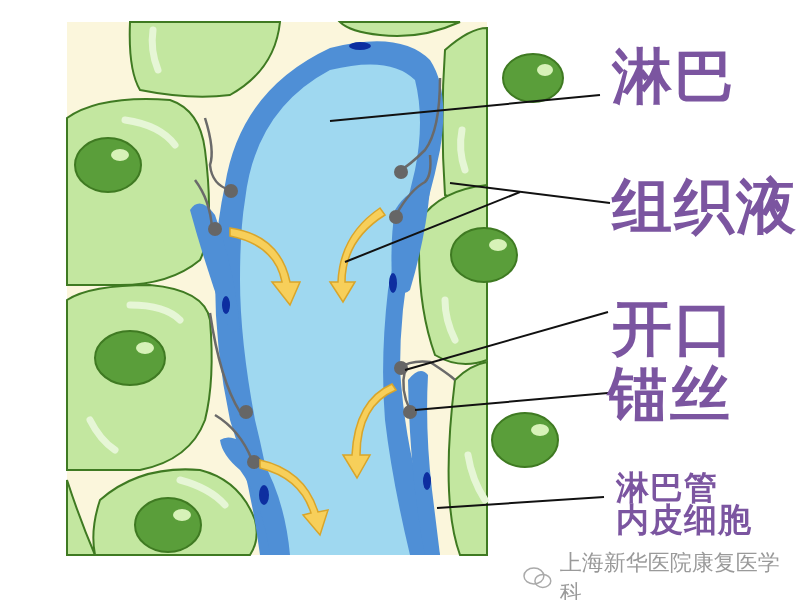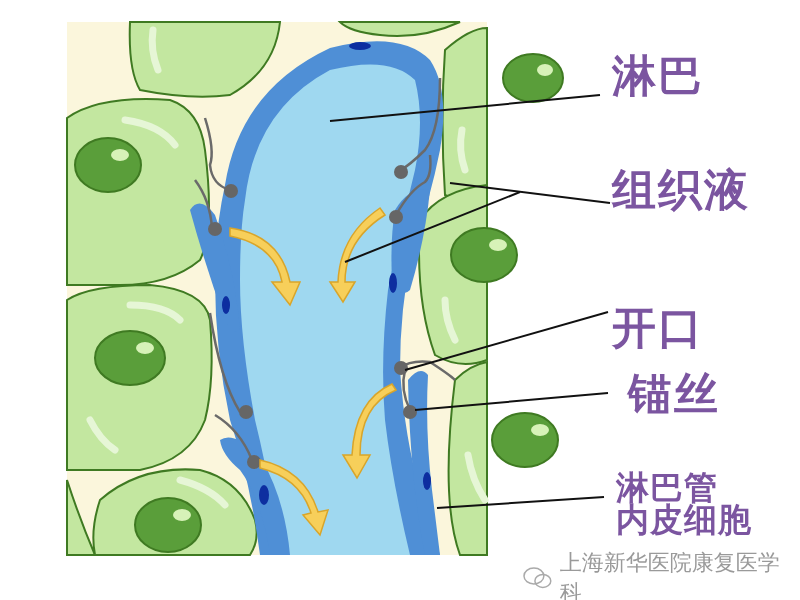--- a/index.html
+++ b/index.html
@@ -1,19 +1,19 @@
 <!DOCTYPE html>
 <html><head>
 <meta charset="utf-8">
 <style>
   html, body { margin: 0; padding: 0; background: #ffffff; }
   body { width: 800px; height: 600px; position: relative; overflow: hidden; font-family: "DejaVu Sans", sans-serif; }
   #diagram { position: absolute; left: 0; top: 0; width: 800px; height: 600px; }
   .label { position: absolute; color: #7b55a0; font-weight: bold; font-family: "DejaVu Sans", sans-serif; white-space: nowrap; letter-spacing: 2px; }
-  .label.big { font-size: 44px; line-height: 48px; }
+  .label.big { font-size: 60px; line-height: 48px; }
   .label.small { font-size: 33px; line-height: 40px; letter-spacing: 1px; }
   .watermark { position: absolute; left: 522px; top: 548px; display: flex; align-items: center; gap: 6px; color: #9a9a9a; font-size: 22px; font-family: "DejaVu Sans", sans-serif; }
   .watermark svg { width: 32px; height: 24px; }
 </style>
 </head>
 <body>
 
 <svg id="diagram" viewBox="0 0 800 600" xmlns="http://www.w3.org/2000/svg">
 
   <rect x="67" y="22" width="420" height="533" fill="#fbf6dc"></rect>
@@ -106,23 +106,23 @@
     <line x1="330" y1="121" x2="600" y2="95"></line>
     <line x1="450" y1="183" x2="610" y2="203"></line>
     <line x1="520" y1="192" x2="345" y2="262"></line>
     <line x1="405" y1="370" x2="608" y2="312"></line>
     <line x1="415" y1="410" x2="608" y2="393"></line>
     <line x1="437" y1="508" x2="604" y2="497"></line>
   </g>
 </svg>
 
 <div class="label big" style="left:612px; top:52px;">淋巴</div>
-<div class="label big" style="left:612px; top:166px;">组织液</div>
+<div class="label big" style="left:612px; top:182px;">组织液</div>
 <div class="label big" style="left:612px; top:304px;">开口</div>
-<div class="label big" style="left:628px; top:370px;">锚丝</div>
+<div class="label big" style="left:608px; top:370px;">锚丝</div>
 <div class="label small" style="left:616px; top:468px;">淋巴管</div>
 <div class="label small" style="left:616px; top:500px;">内皮细胞</div>
 
 <div class="watermark">
   <svg viewBox="0 0 32 24">
     <ellipse cx="12" cy="10" rx="10" ry="8" fill="none" stroke="#aaaaaa" stroke-width="1.5"></ellipse>
     <ellipse cx="21" cy="15" rx="8" ry="6.5" fill="none" stroke="#aaaaaa" stroke-width="1.5"></ellipse>
   </svg>
   <span>上海新华医院康复医学科</span>
 </div>

